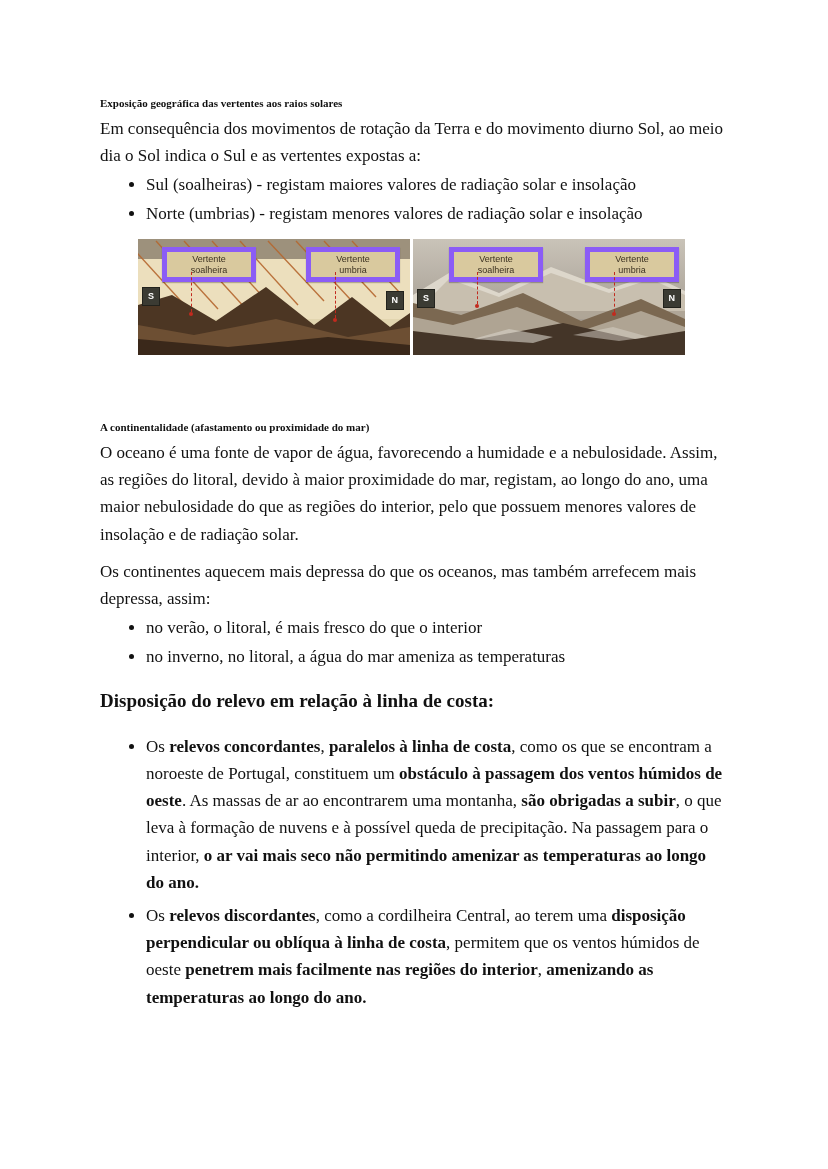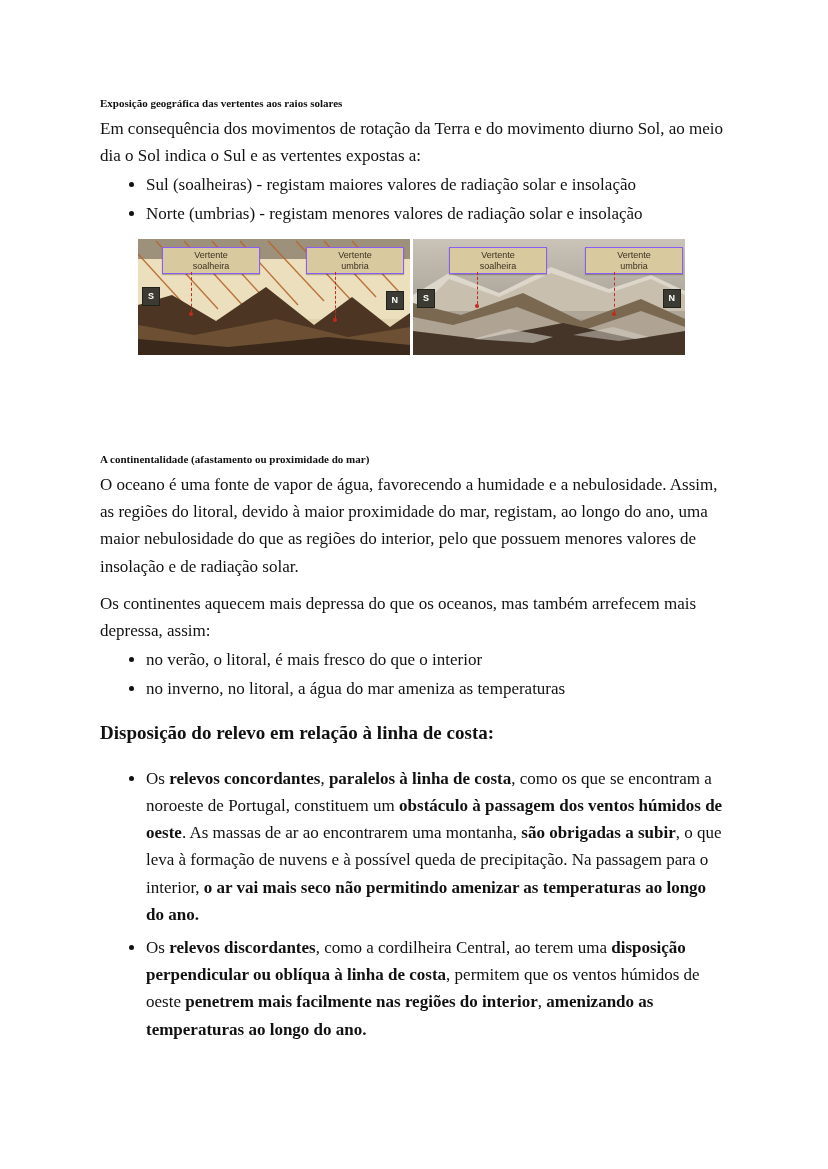--- a/index.html
+++ b/index.html
@@ -46,27 +46,27 @@
     position: relative;
     width: 272px;
     height: 116px;
     overflow: hidden;
   }
   .panel svg { display: block; }
   .fig-label {
     position: absolute;
     width: 60px;
     background: #d9c99e;
-    border: 1px solid #8b5cf6;
+    border: 5px solid #8b5cf6;
     color: #3a3020;
     font-family: "Liberation Sans", sans-serif;
     font-size: 9px;
     line-height: 1.15;
     text-align: center;
-    padding: 2px 18px;
+    padding: 2px 12px;
     box-shadow: 0 1px 1px rgba(0,0,0,0.25);
   }
   .dash {
     position: absolute;
     width: 0;
     border-left: 1px dashed #c22a1e;
   }
   .dot {
     position: absolute;
     width: 4px;
@@ -160,21 +160,21 @@
         <div class="dash" style="left:64px; top:33px; height:32px;"></div>
         <div class="dot" style="left:62px; top:65px;"></div>
         <div class="dash" style="left:201px; top:33px; height:40px;"></div>
         <div class="dot" style="left:199px; top:73px;"></div>
         <div class="marker" style="left:4px; top:50px;">S</div>
         <div class="marker" style="right:4px; top:50px;">N</div>
       </div>
     </div>
   </section>
 
-  <section style="margin-top:96px;">
+  <section style="margin-top:64px;">
     <h3 class="h-small">A continentalidade (afastamento ou proximidade do mar)</h3>
     <p>O oceano é uma fonte de vapor de água, favorecendo a humidade e a nebulosidade. Assim, as regiões do litoral, devido à maior proximidade do mar, registam, ao longo do ano, uma maior nebulosidade do que as regiões do interior, pelo que possuem menores valores de insolação e de radiação solar.</p>
     <p class="spaced">Os continentes aquecem mais depressa do que os oceanos, mas também arrefecem mais depressa, assim:</p>
     <ul>
       <li>no verão, o litoral, é mais fresco do que o interior</li>
       <li>no inverno, no litoral, a água do mar ameniza as temperaturas</li>
     </ul>
   </section>
 
   <section>

